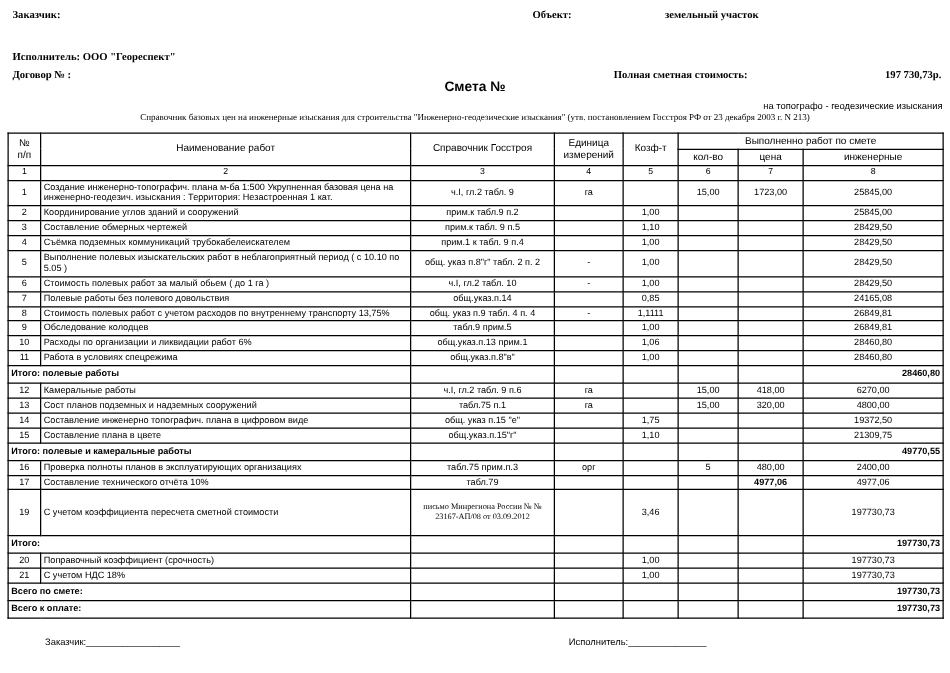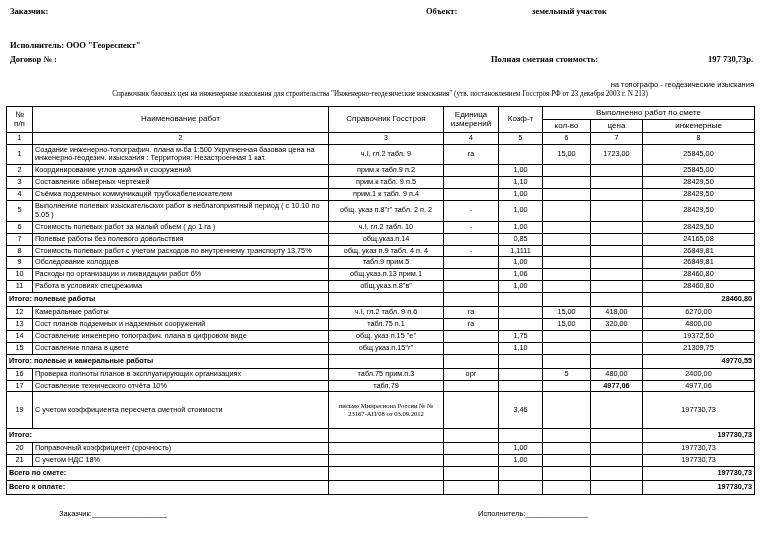--- a/index.html
+++ b/index.html
@@ -141,40 +141,40 @@
   
   .sig {
     position: relative;
     margin-top: 14px;
     height: 20px;
     font-size: 7.5px;
   }
   .sig span {
     position: absolute;
     white-space: nowrap;
-    margin-left: 23px;
   }
   .sig-zakaz { left: 30px; top: 0; }
   .sig-ispol { left: 430px; top: 0; padding-left: 19px; }
   .rule { letter-spacing: 0px; }
 </style>
 </head>
 <body>
 
 <div class="page">
 
   <div class="hdr">
     <div class="hdr-line h-zakaz">Заказчик:</div>
     <div class="hdr-line h-object-lbl">Объект:</div>
     <div class="hdr-line h-object-val">земельный участок</div>
     <div class="hdr-line h-ispoln">Исполнитель: ООО "Геореспект"</div>
     <div class="hdr-line h-dogovor">Договор № :</div>
     <div class="hdr-line h-full-lbl">Полная сметная стоимость:</div>
     <div class="hdr-line h-full-val">197 730,73р.</div>
 
+    <div class="title-smeta">Смета №</div>
     <div class="subtitle1">на топографо - геодезические  изыскания</div>
     <div class="subtitle2">Справочник базовых цен на инженерные изыскания для строительства "Инженерно-геодезические изыскания" (утв. постановлением Госстроя РФ от 23 декабря 2003 г. N 213)</div>
   </div>
 
   <table class="smeta">
     <colgroup>
       <col class="c1">
         <col class="c2">
         <col class="c3">
         <col class="c4">

